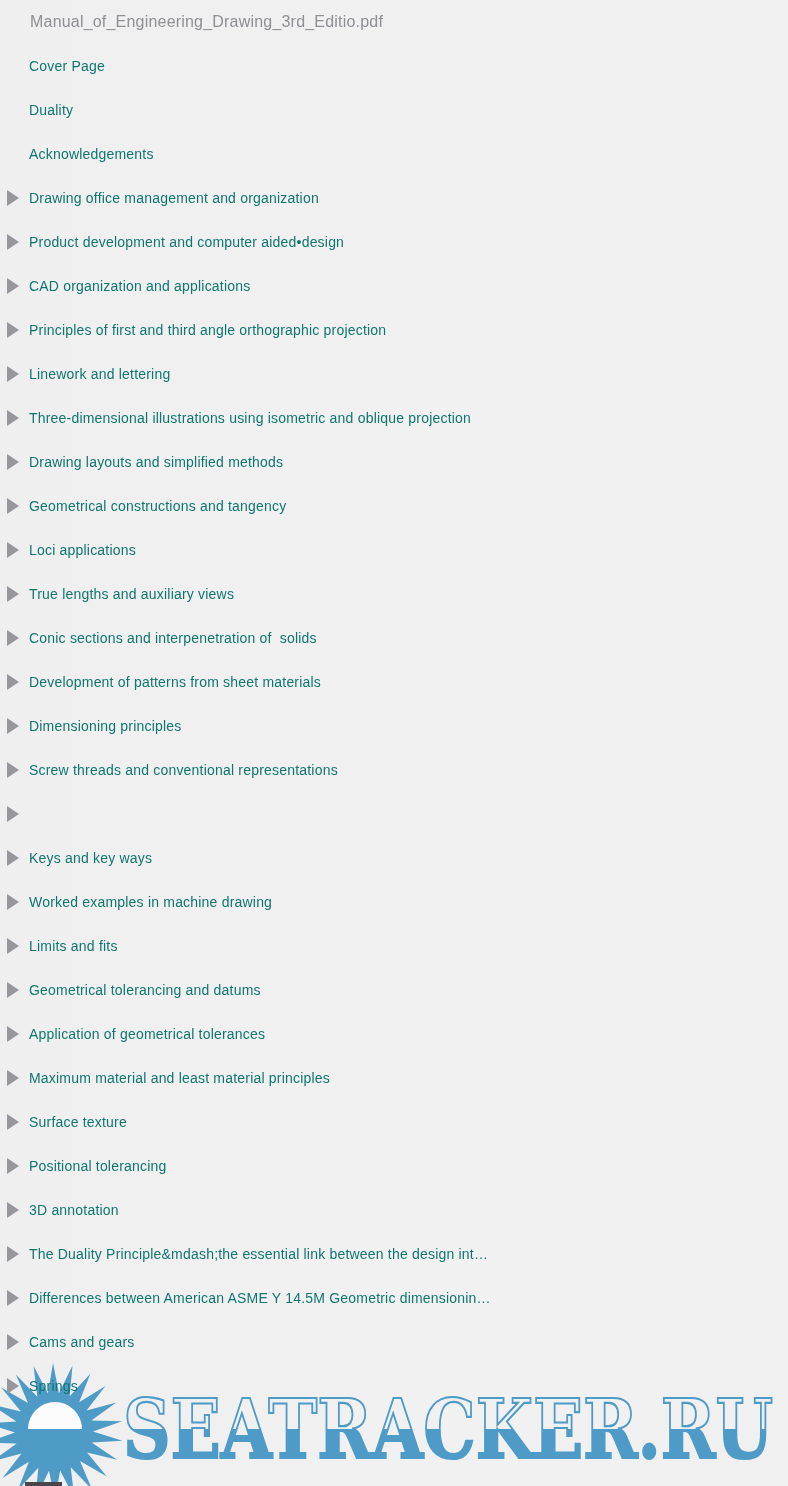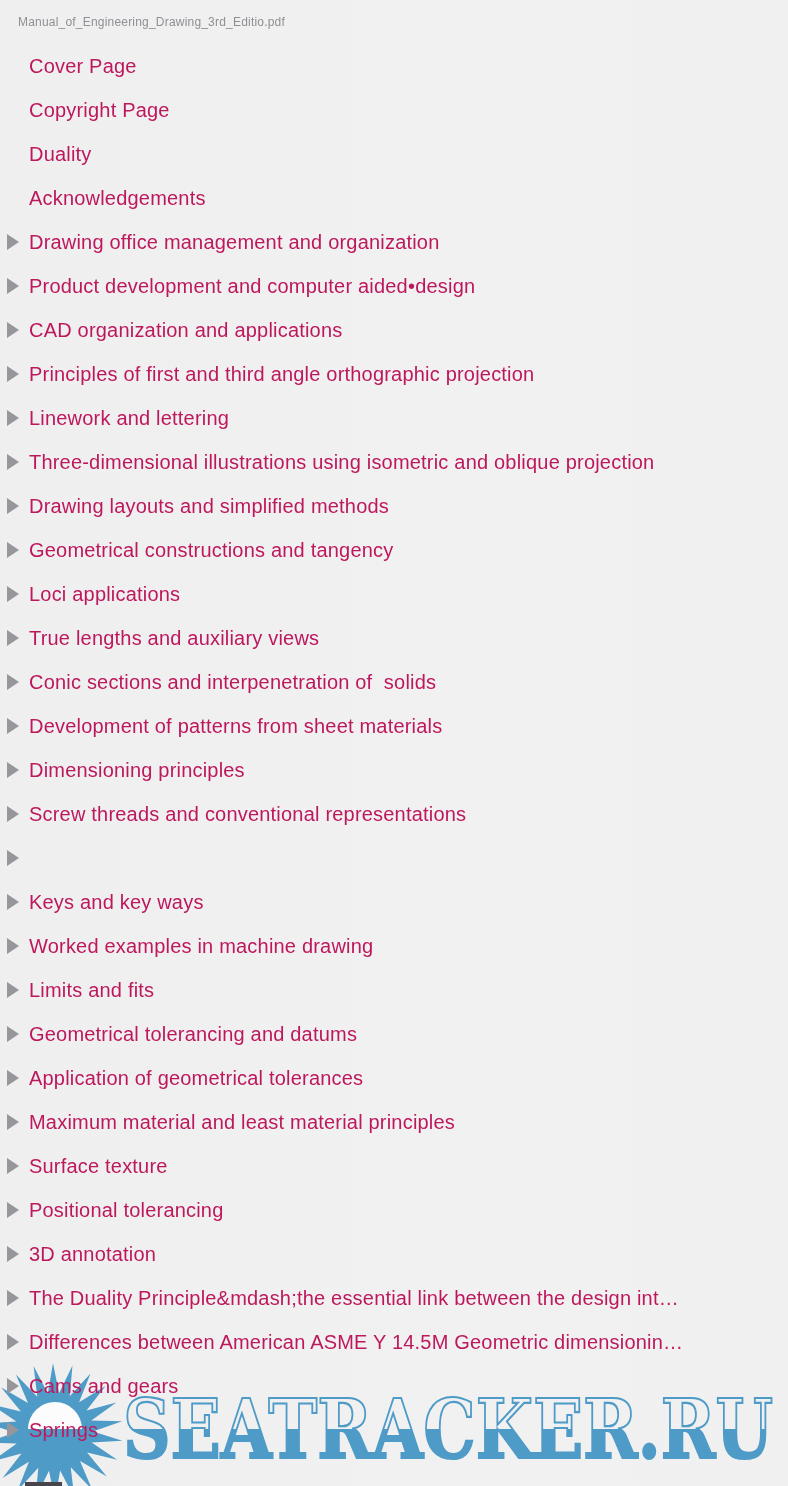--- a/index.html
+++ b/index.html
@@ -8,26 +8,26 @@
     height: 1486px;
     position: relative;
     overflow: hidden;
     background: linear-gradient(90deg, #efeff0 0%, #f1f1f2 60%, #f0f0f1 100%);
     font-family: "Liberation Sans", sans-serif;
   }
   .panel { position: absolute; inset: 0; }
 
   .doc-title {
     position: absolute;
-    top: 0; left: 4px; right: 0;
+    top: 0; left: 16px; right: 0;
     height: 44px;
     display: flex;
     align-items: center;
     padding-left: 14px;
-    font-size: 12px;
+    font-size: 16px;
     letter-spacing: 0.2px;
     color: #8f8f94;
     white-space: pre;
     z-index: 2;
   }
 
   .toc {
     position: absolute;
     top: 44px; left: 0; right: 0;
     z-index: 2;
@@ -44,23 +44,23 @@
     position: absolute;
     left: 7px;
     top: 50%;
     transform: translateY(-50%);
     width: 0; height: 0;
     border-top: 8px solid transparent;
     border-bottom: 8px solid transparent;
     border-left: 12px solid #97979b;
   }
   .toc-row .lbl {
-    font-size: 20px;
+    font-size: 14px;
     letter-spacing: 0.2px;
-    color: #be185d;
+    color: #0f766e;
     white-space: pre;
   }
 
   .wm {
     position: absolute;
     left: 0;
     top: 1356px;
     z-index: 1;
     pointer-events: none;
   }
@@ -81,24 +81,20 @@
 <div class="panel">
 
   <div class="doc-title">Manual_of_Engineering_Drawing_3rd_Editio.pdf</div>
 
   <div class="toc">
     <div class="toc-row">
 
       <span class="lbl">Cover Page</span>
     </div>
 
-    <div class="toc-row">
-
-      <span class="lbl">Copyright Page</span>
-    </div>
 
     <div class="toc-row">
 
       <span class="lbl">Duality</span>
     </div>
 
     <div class="toc-row">
 
       <span class="lbl">Acknowledgements</span>
     </div>

